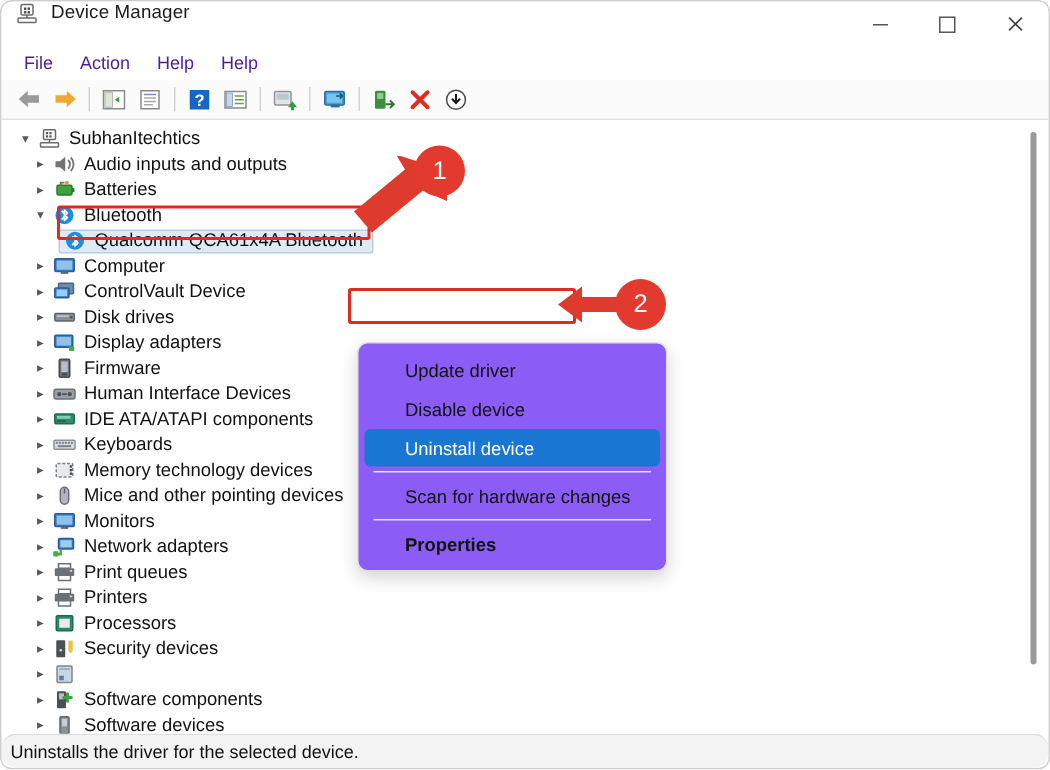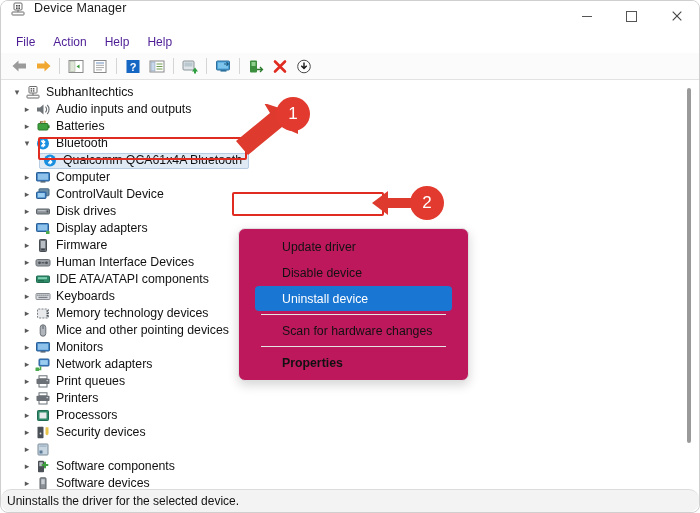--- a/index.html
+++ b/index.html
@@ -173,25 +173,25 @@
     font-size: 12px;
     color: #111111;
     border-radius: 10px;
   }
 
   
   .ctxmenu {
     position: absolute;
     left: 237px; top: 148px;
     width: 205px;
-    background: #be185d;
+    background: #8b5cf6;
     border: 1px solid #e0e0e0;
     border-radius: 7px;
     box-shadow: 0 4px 11px rgba(0,0,0,0.17);
-    padding: 4px 12px;
+    padding: 4px 0;
     z-index: 40;
   }
   .ctxitem {
     height: 25px;
     display: flex;
     align-items: center;
     padding-left: 27px;
     font-size: 12.3px;
     color: #111111;
     margin: 1px 4px;

